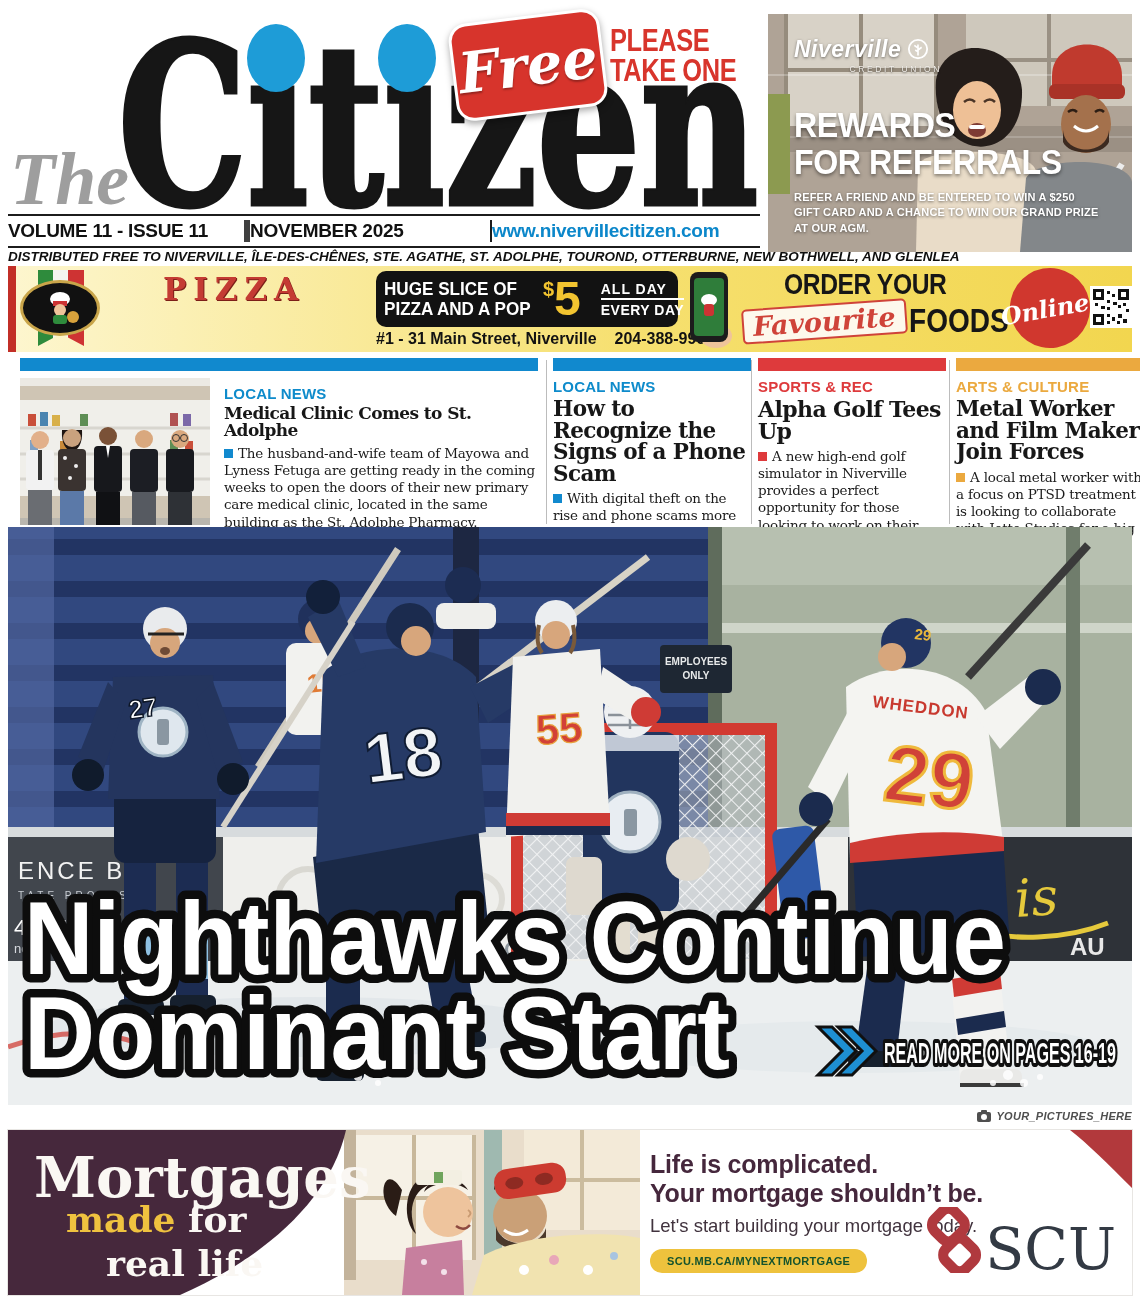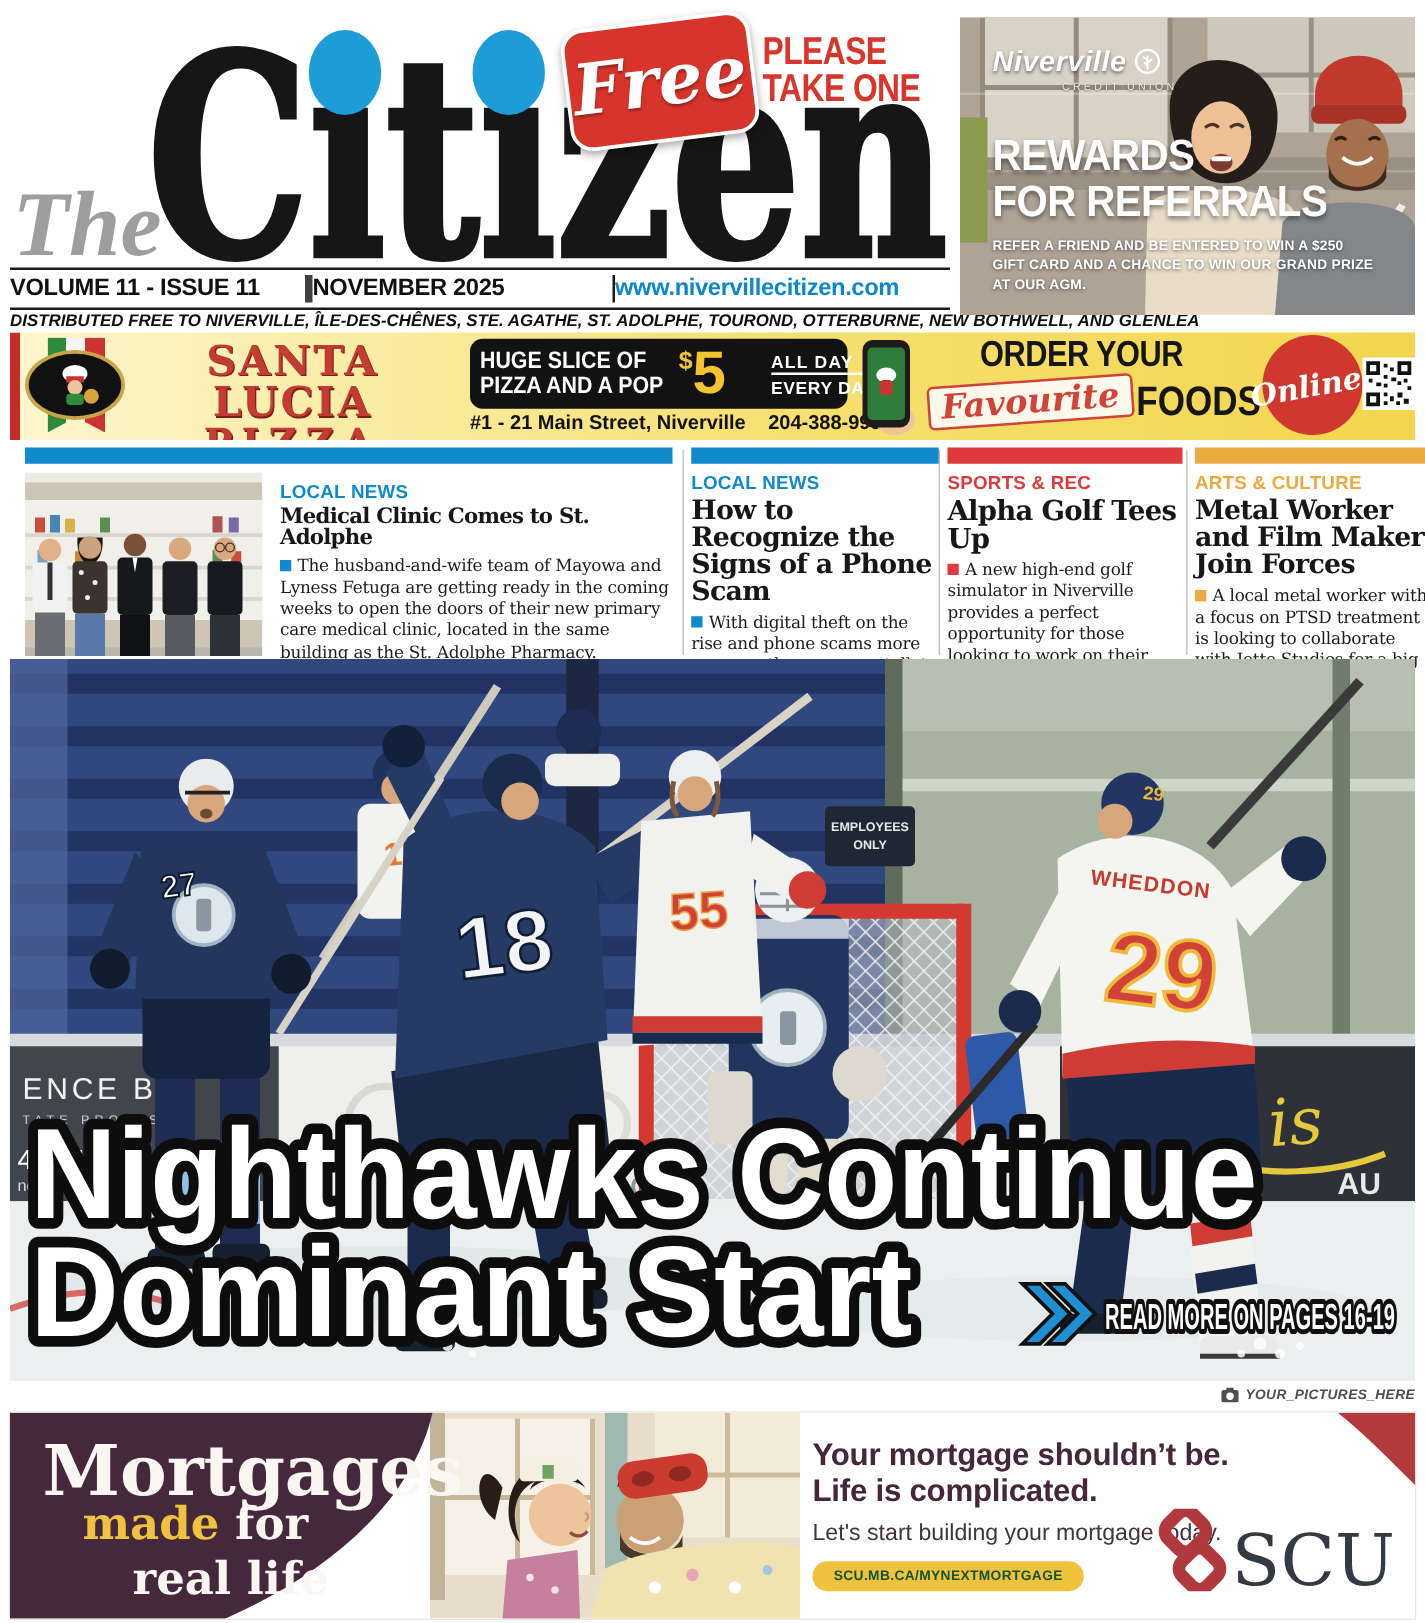--- a/index.html
+++ b/index.html
@@ -49,21 +49,21 @@
   .santa{left:94px;top:6px;width:264px;text-align:center;font-family:"DejaVu Serif",serif;font-weight:bold;
     color:#C43B33;text-shadow:1px 1px 0 #7c1f18;}
   .santa .l1{font-size:33px;letter-spacing:2px;line-height:1.0;}
   .santa .l2{font-size:31px;letter-spacing:7px;line-height:1.1;}
   .offer{left:368px;top:5px;width:302px;height:56px;background:#121212;border-radius:10px;display:flex;
     align-items:center;padding:0 8px;box-sizing:border-box;gap:10px;}
   .offer-lines{color:#fff;font-weight:bold;font-size:19px;line-height:1.04;transform:scaleX(.9);transform-origin:left center;white-space:nowrap;}
   .price{color:#F2C430;font-weight:bold;display:flex;margin-left:-14px;}
   .price .sym{font-size:20px;margin-top:3px;}
   .price .num{font-size:48px;line-height:48px;}
-  .allday{color:#fff;font-weight:bold;font-size:14px;margin-left:26px;text-align:left;white-space:nowrap;}
+  .allday{color:#fff;font-weight:bold;font-size:14px;margin-left:10px;text-align:left;white-space:nowrap;}
   .allday .ad1{border-bottom:2px solid #fff;padding-bottom:1px;margin-bottom:2px;letter-spacing:1px;}
   .allday .ad2{letter-spacing:.5px;}
   .pizza-addr{left:368px;top:64px;width:330px;display:flex;gap:18px;font-size:16px;font-weight:bold;color:#121212;white-space:nowrap;}
   .phonegfx{left:678px;top:4px;width:46px;height:78px;}
   .ordergrp{left:734px;top:2px;width:290px;}
   .order-l1{font-size:29px;font-weight:bold;color:#161616;transform:scaleX(.85);transform-origin:left top;
     letter-spacing:-.5px;margin-left:42px;white-space:nowrap;}
   .order-row{display:flex;align-items:center;margin-top:1px;}
   .fav-card{background:#FDF8EC;border:2px solid #CF4339;border-radius:5px;padding:0 9px;transform:rotate(-4deg);
     font-family:"DejaVu Serif",serif;font-style:italic;font-weight:bold;font-size:27px;color:#CF4339;white-space:nowrap;}
@@ -201,39 +201,38 @@
     <div class="abs chef-oval">
       <svg width="54" height="38" viewBox="0 0 54 38">
         <ellipse cx="27" cy="10" rx="10" ry="7" fill="#fff"></ellipse>
         <rect x="20" y="12" width="14" height="5" fill="#C33"></rect>
         <circle cx="27" cy="21" r="6" fill="#EFC49A"></circle>
         <rect x="20" y="26" width="14" height="9" rx="3" fill="#2E8B3C"></rect>
         <circle cx="40" cy="28" r="6" fill="#D8A23C"></circle>
       </svg>
     </div>
     <div class="abs santa">
-      <div class="l1">SANTA LUCIA</div>
       <div class="l2">PIZZA</div>
     </div>
     <div class="abs offer">
       <div class="offer-lines">
         <div>HUGE SLICE OF</div>
         <div>PIZZA AND A POP</div>
       </div>
       <div class="price">
         <span class="sym">$</span>
         <span class="num">5</span>
       </div>
       <div class="allday">
         <div class="ad1">ALL DAY</div>
         <div class="ad2">EVERY DAY</div>
       </div>
     </div>
     <div class="abs pizza-addr">
-      <span>#1 - 21 Main Street, Niverville</span>
+      <span>#1 - 31 Main Street, Niverville</span>
       <span>204-388-9990</span>
     </div>
     <div class="abs phonegfx">
       <svg width="46" height="78" viewBox="0 0 46 78">
         <ellipse cx="30" cy="66" rx="16" ry="12" fill="#EFC49A"></ellipse>
         <rect x="4" y="2" width="38" height="70" rx="8" fill="#1c1c1c"></rect>
         <rect x="8" y="8" width="30" height="58" rx="4" fill="#2F7D3A"></rect>
         <ellipse cx="23" cy="30" rx="8" ry="6" fill="#fff"></ellipse>
         <rect x="18" y="34" width="10" height="12" rx="3" fill="#C33"></rect>
       </svg>
@@ -618,22 +617,22 @@
       <path d="M0 0 H338 C322 72 252 130 172 165 H0 Z" fill="#46283C"></path>
     </svg>
     <div class="scu-tag">
       <div class="t1">Mortgages</div>
       <div class="t2"><span class="yellow">made</span><span> for</span></div>
       <div class="t3">real life</div>
     </div>
 
     <div class="scu-copy">
       <div class="scu-h">
+        <div>Life is complicated.</div>
         <div>Your mortgage shouldn’t be.</div>
-        <div>Life is complicated.</div>
       </div>
       <div class="scu-sub">Let's start building your mortgage today.</div>
       <div class="scu-pill">SCU.MB.CA/MYNEXTMORTGAGE</div>
     </div>
 
     <div class="scu-logo">
       <svg width="56" height="66" viewBox="0 0 60 70">
         <g stroke="#B0393E" stroke-width="11" fill="none" stroke-linejoin="round">
           <rect x="9" y="4" width="30" height="30" rx="9" transform="rotate(45 24 19)"></rect>
           <rect x="21" y="36" width="30" height="30" rx="9" transform="rotate(45 36 51)"></rect>

